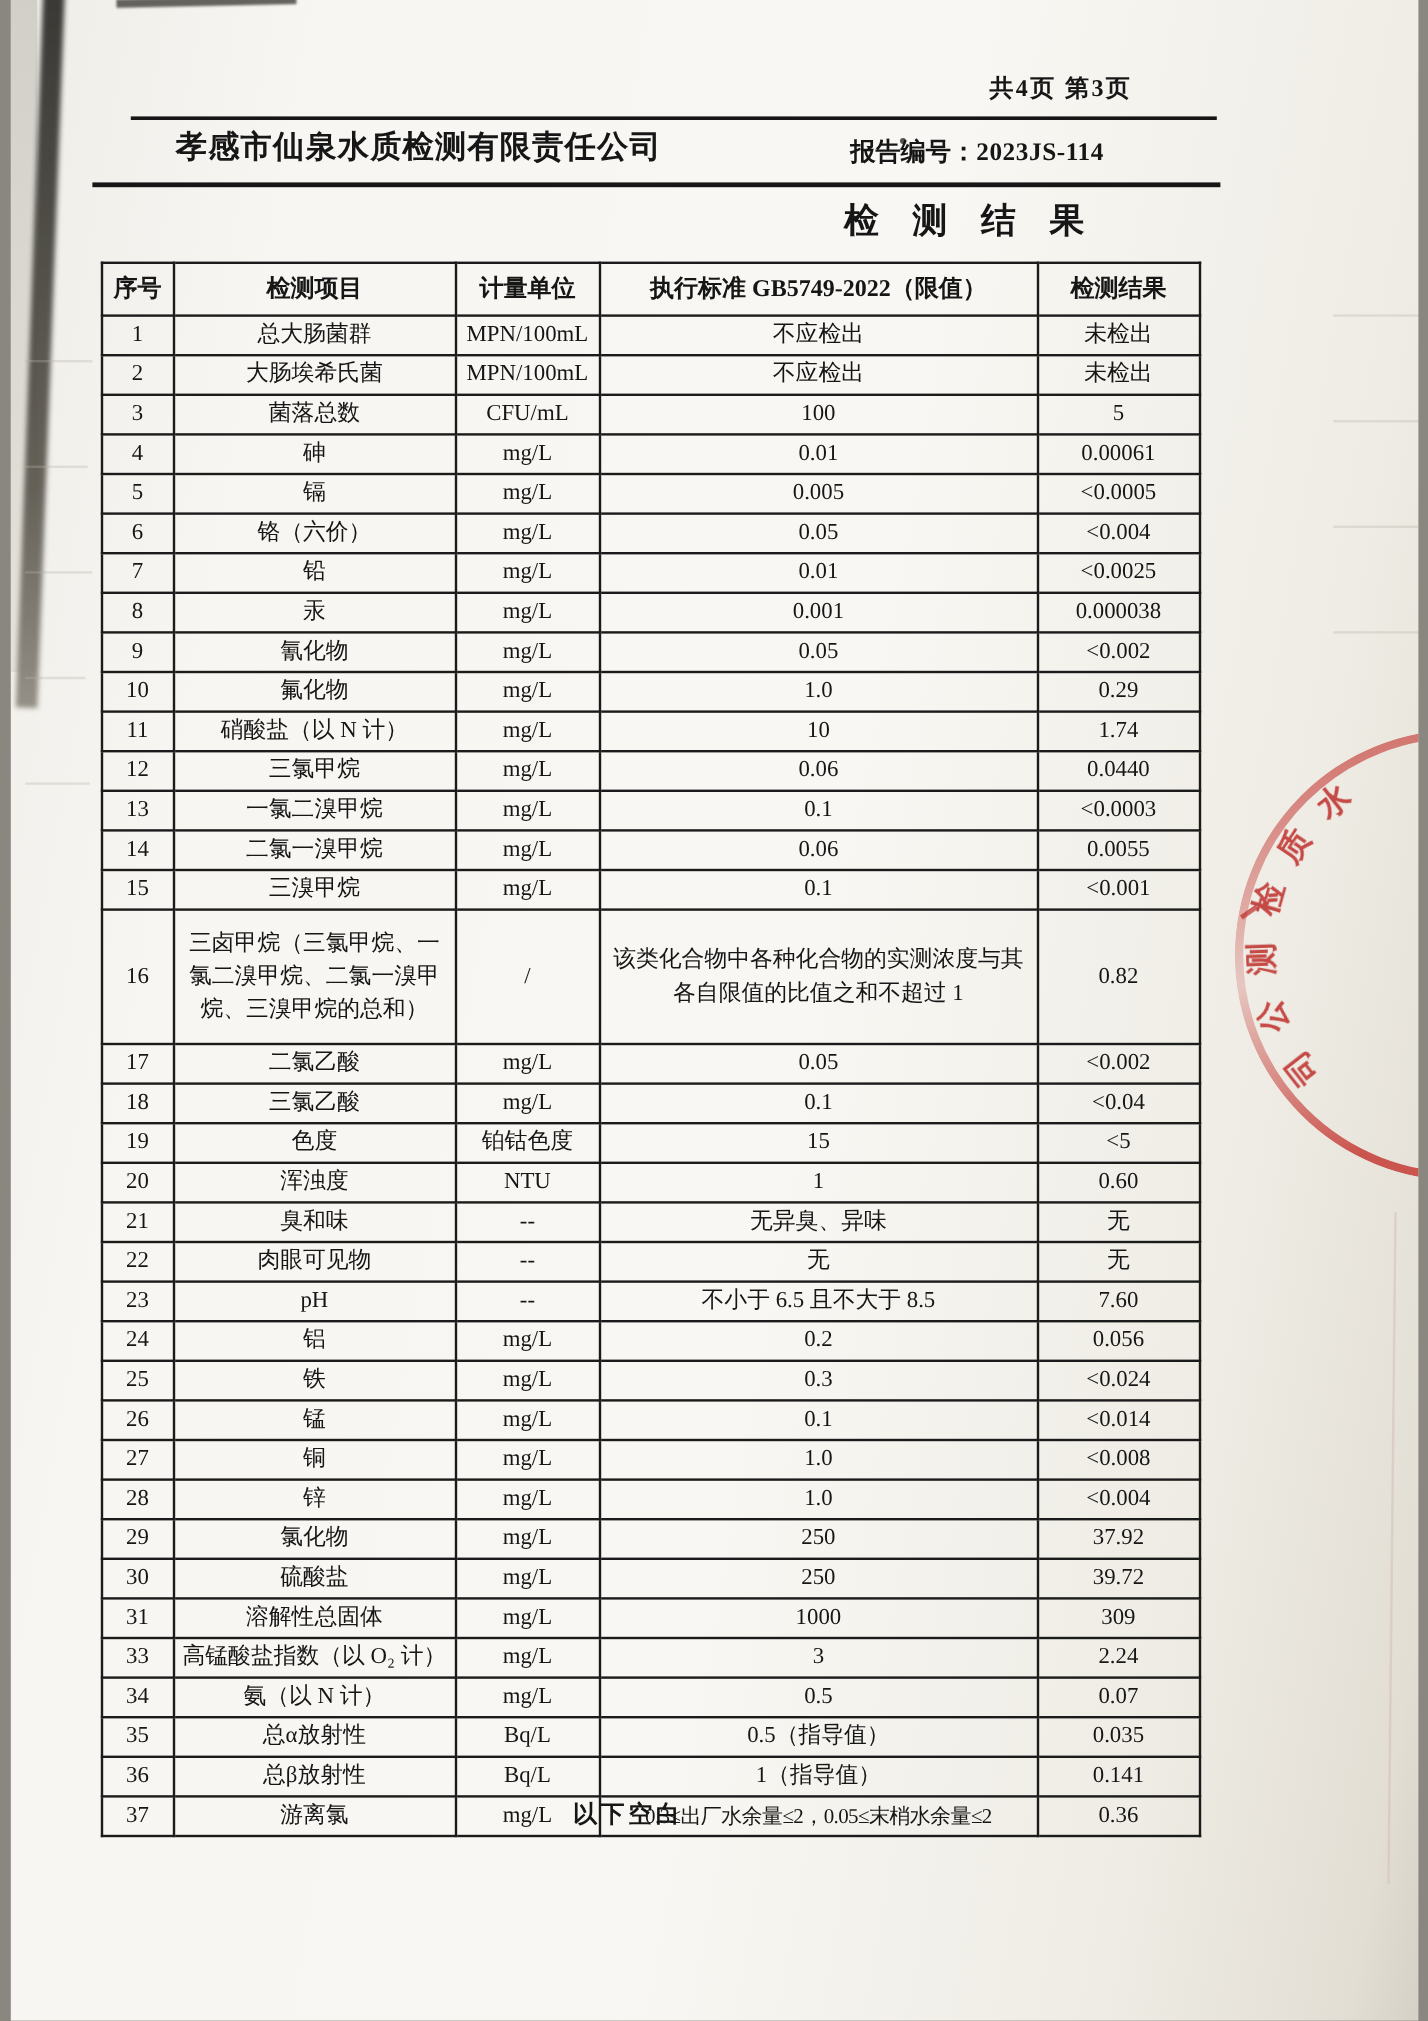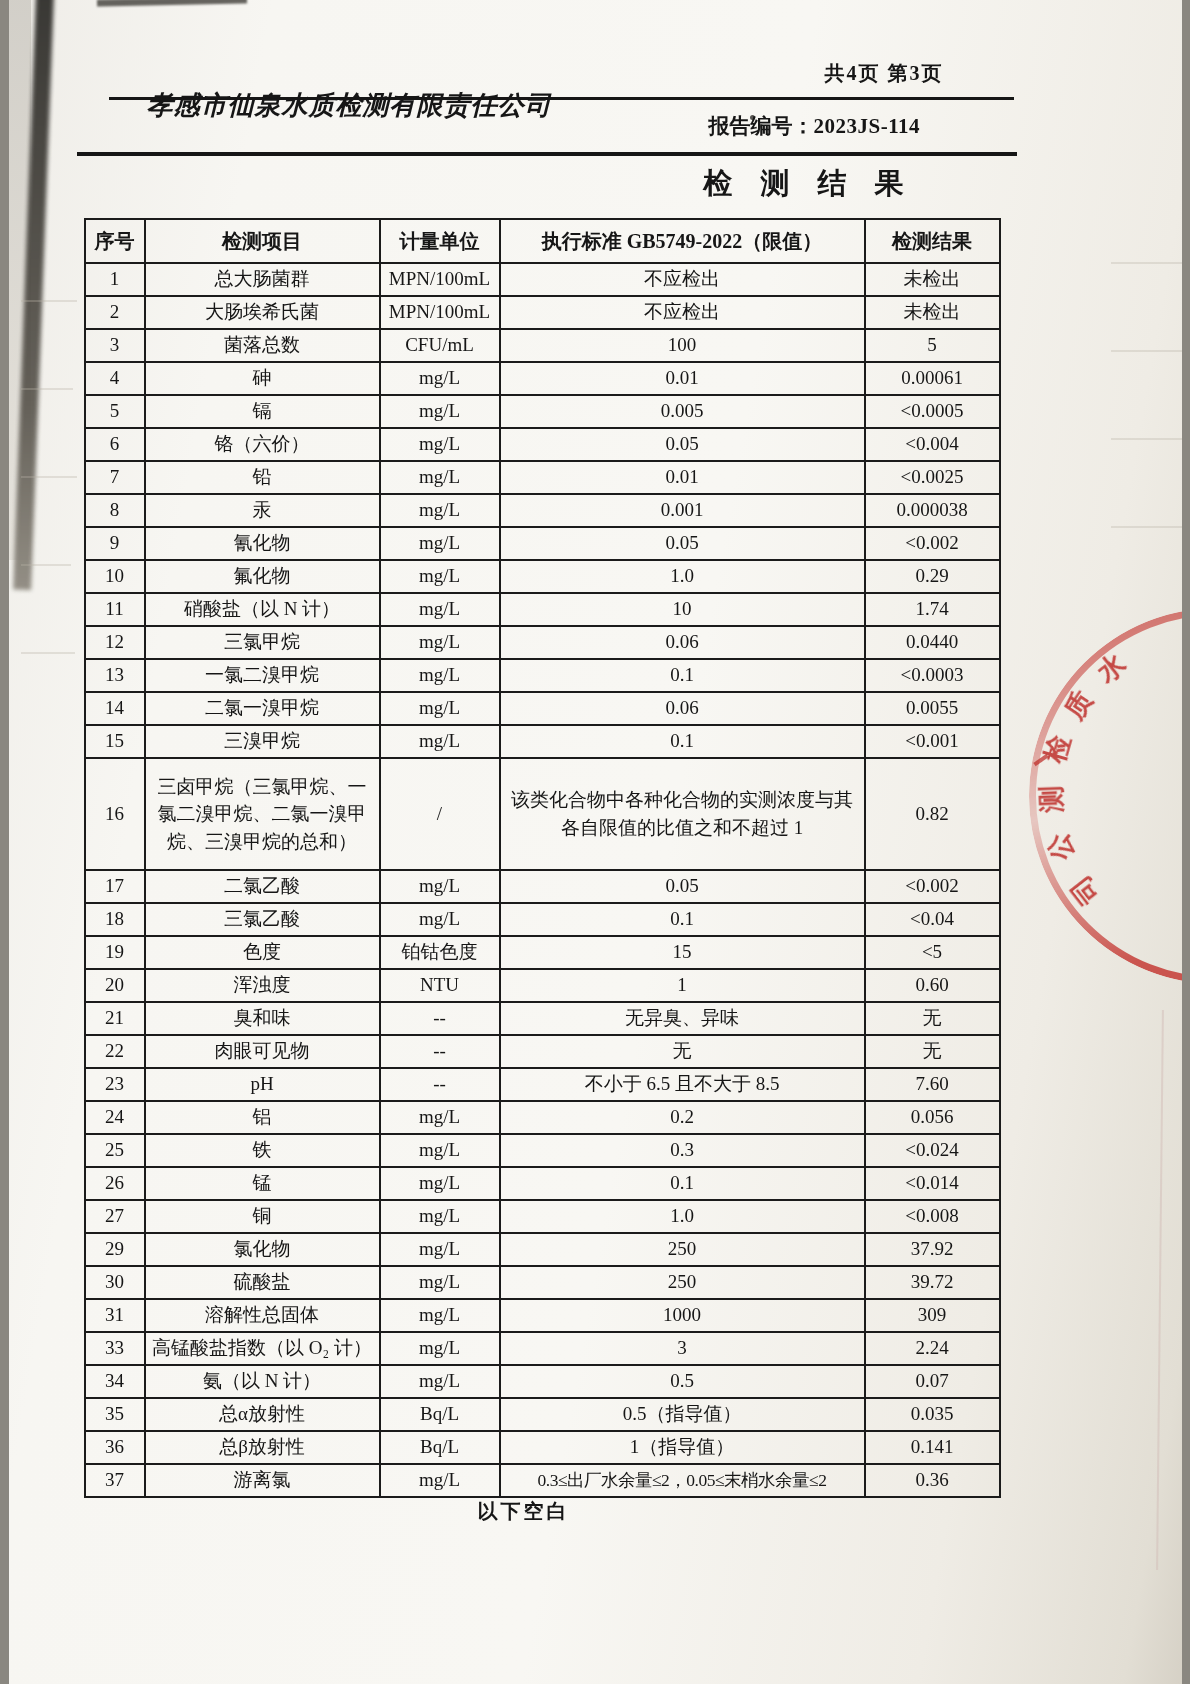--- a/index.html
+++ b/index.html
@@ -36,23 +36,23 @@
     border-radius:50%;background:#2e2c29;opacity:.8;}
 
   
   .page-info{
     position:absolute;top:60px;right:238px;
     font-size:20px;font-weight:bold;letter-spacing:2px;
   }
   .rule1{position:absolute;left:100px;top:97px;width:905px;height:3px;background:#161616;}
   .rule2{position:absolute;left:68px;top:152px;width:940px;height:4px;background:#161616;}
   .company{
-    position:absolute;left:138px;top:88px;
+    position:absolute;left:138px;top:105px;
     font-family:"Liberation Sans",sans-serif;
-    font-size:26px;font-weight:bold;letter-spacing:1px;font-style:italic;
+    font-size:26px;font-weight:bold;letter-spacing:1px;
   }
   .report{position:absolute;left:700px;top:112px;font-size:21px;font-weight:bold;}
   .report .num{letter-spacing:.5px;}
   .doc-title{
     position:absolute;left:75px;top:164px;width:830px;text-align:right;
     font-family:"Liberation Sans",sans-serif;
     font-size:29px;font-weight:bold;letter-spacing:10px;
   }
 
   
@@ -327,20 +327,27 @@
           <td class="c-result">&lt;0.014</td>
         </tr>
         <tr>
           <td class="c-no">27</td>
           <td class="c-item">铜</td>
           <td class="c-unit">mg/L</td>
           <td class="c-standard">1.0</td>
           <td class="c-result">&lt;0.008</td>
         </tr>
         <tr>
+          <td class="c-no">28</td>
+          <td class="c-item">锌</td>
+          <td class="c-unit">mg/L</td>
+          <td class="c-standard">1.0</td>
+          <td class="c-result">&lt;0.004</td>
+        </tr>
+        <tr>
           <td class="c-no">29</td>
           <td class="c-item">氯化物</td>
           <td class="c-unit">mg/L</td>
           <td class="c-standard">250</td>
           <td class="c-result">37.92</td>
         </tr>
         <tr>
           <td class="c-no">30</td>
           <td class="c-item">硫酸盐</td>
           <td class="c-unit">mg/L</td>

